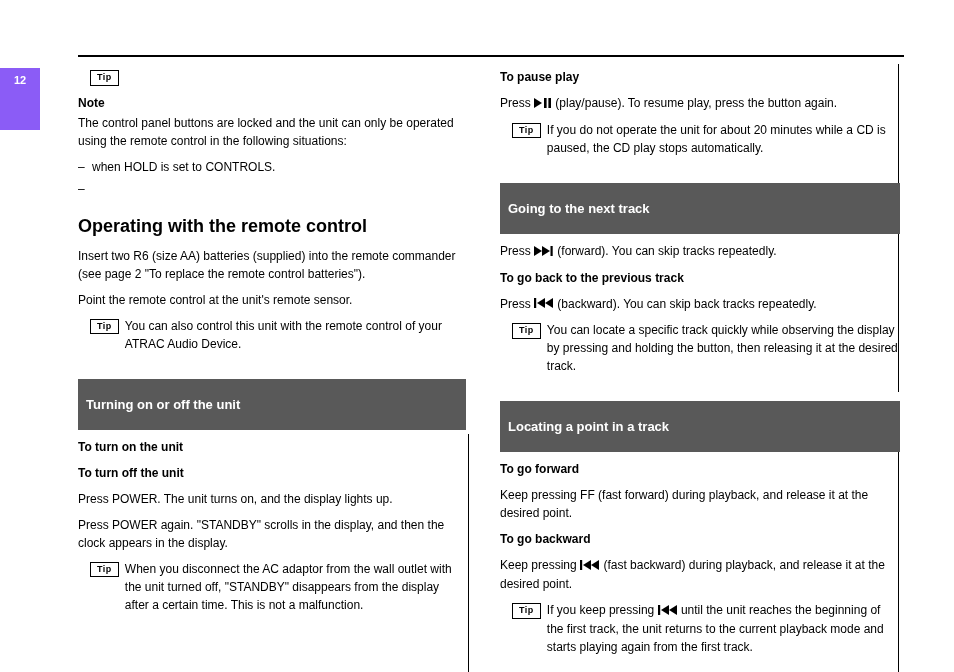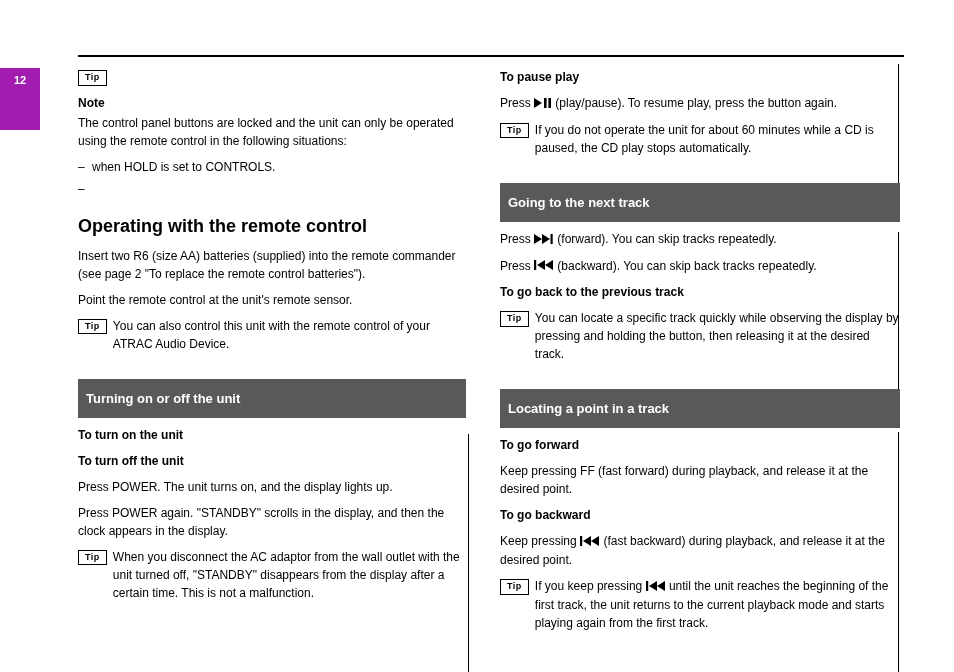--- a/index.html
+++ b/index.html
@@ -1,30 +1,30 @@
 <!DOCTYPE html>
 <html><head>
 <meta charset="utf-8">
 <style>
   * { box-sizing: border-box; margin: 0; padding: 0; }
   html, body { width: 954px; height: 672px; font-family: Arial, Helvetica, sans-serif; background: #fff; color: #000; }
   .page { position: relative; width: 954px; height: 672px; }
-  .page-num-tab { position: absolute; top: 68px; left: 0; width: 40px; height: 62px; background: #a21caf; color: #fff; font-size: 11px; font-weight: bold; display: flex; align-items: flex-start; justify-content: center; padding-top: 6px; }
+  .page-num-tab { position: absolute; top: 68px; left: 0; width: 40px; height: 62px; background: #8b5cf6; color: #fff; font-size: 11px; font-weight: bold; display: flex; align-items: flex-start; justify-content: center; padding-top: 6px; }
   .top-rule { position: absolute; top: 55px; left: 78px; width: 826px; height: 2px; background: #000; }
   .right-rule-top { position: absolute; top: 64px; left: 898px; width: 1.2px; height: 130px; background: #000; }
   .col-left { position: absolute; top: 68px; left: 78px; width: 388px; }
   .col-right { position: absolute; top: 68px; left: 500px; width: 400px; }
   .vsep-1 { position: absolute; top: 434px; left: 468px; width: 1.2px; height: 238px; background: #000; }
   .vsep-2 { position: absolute; top: 232px; left: 898px; width: 1.2px; height: 160px; background: #000; }
   .vsep-3 { position: absolute; top: 432px; left: 898px; width: 1.2px; height: 240px; background: #000; }
   .section { margin-bottom: 18px; }
-  .section-bar { background: #595959; color: #fff; font-weight: bold; font-size: 13px; padding: 12px 8px; margin-bottom: 8px; }
+  .section-bar { background: #595959; color: #fff; font-weight: bold; font-size: 13px; padding: 18px 8px; margin-bottom: 8px; }
   .para { font-size: 12px; line-height: 1.5; margin-bottom: 8px; }
   .para strong { font-weight: bold; }
-  .tiprow { display: flex; align-items: flex-start; gap: 6px; font-size: 12px; line-height: 1.5; margin-bottom: 8px; }
+  .tiprow { display: flex; align-items: flex-start; gap: 6px; font-size: 12px; line-height: 1.5; margin-bottom: 8px; margin-left: 12px; }
   .tipbox { border: 1.2px solid #000; padding: 0 6px; font-size: 9px; letter-spacing: 0.5px; font-weight: 600; margin-top: 2px; }
   .notebox { font-size: 12px; line-height: 1.5; }
   .notebox .notelabel { font-weight: bold; display: block; margin-bottom: 2px; }
   .hdr { font-size: 18px; font-weight: bold; margin-bottom: 10px; }
   .icon { display: inline-block; vertical-align: middle; }
   .bullet { display:flex; font-size:12px; line-height:1.5; margin-bottom:4px; }
   .bullet .b { width: 14px; flex-shrink:0; }
 </style>
 </head>
 <body>
@@ -89,45 +89,45 @@
       <span>Press </span>
       <span class="icon"><svg width="18" height="10" viewBox="0 0 18 10">
               <polygon points="0,0 8,5 0,10" fill="#000"></polygon>
               <rect x="10" y="0" width="2.6" height="10" fill="#000"></rect>
               <rect x="14.4" y="0" width="2.6" height="10" fill="#000"></rect>
             </svg></span>
       <span> (play/pause). To resume play, press the button again.</span>
     </div>
     <div class="tiprow">
       <div class="tipbox">Tip</div>
-      <div class="para">If you do not operate the unit for about 60 minutes while a CD is paused, the CD play stops automatically.</div>
+      <div class="para">If you do not operate the unit for about 20 minutes while a CD is paused, the CD play stops automatically.</div>
     </div>
   </div>
 
   <div class="section">
     <div class="section-bar">Going to the next track</div>
     <div class="para">
       <span>Press </span>
       <span class="icon"><svg width="20" height="10" viewBox="0 0 20 10">
               <polygon points="0,0 8,5 0,10" fill="#000"></polygon>
               <polygon points="8,0 16,5 8,10" fill="#000"></polygon>
               <rect x="16.5" y="0" width="2.2" height="10" fill="#000"></rect>
             </svg></span>
       <span> (forward). You can skip tracks repeatedly.</span>
     </div>
+    <div class="para"><strong>To go back to the previous track</strong></div>
     <div class="para">
       <span>Press </span>
       <span class="icon"><svg width="20" height="10" viewBox="0 0 20 10">
               <rect x="0" y="0" width="2.2" height="10" fill="#000"></rect>
               <polygon points="11,0 3,5 11,10" fill="#000"></polygon>
               <polygon points="19,0 11,5 19,10" fill="#000"></polygon>
             </svg></span>
       <span> (backward). You can skip back tracks repeatedly.</span>
     </div>
-    <div class="para"><strong>To go back to the previous track</strong></div>
     <div class="tiprow">
       <div class="tipbox">Tip</div>
       <div class="para">You can locate a specific track quickly while observing the display by pressing and holding the button, then releasing it at the desired track.</div>
     </div>
   </div>
 
   <div class="section">
     <div class="section-bar">Locating a point in a track</div>
     <div class="para"><strong>To go forward</strong></div>
     <div class="para">Keep pressing FF (fast forward) during playback, and release it at the desired point.</div>

